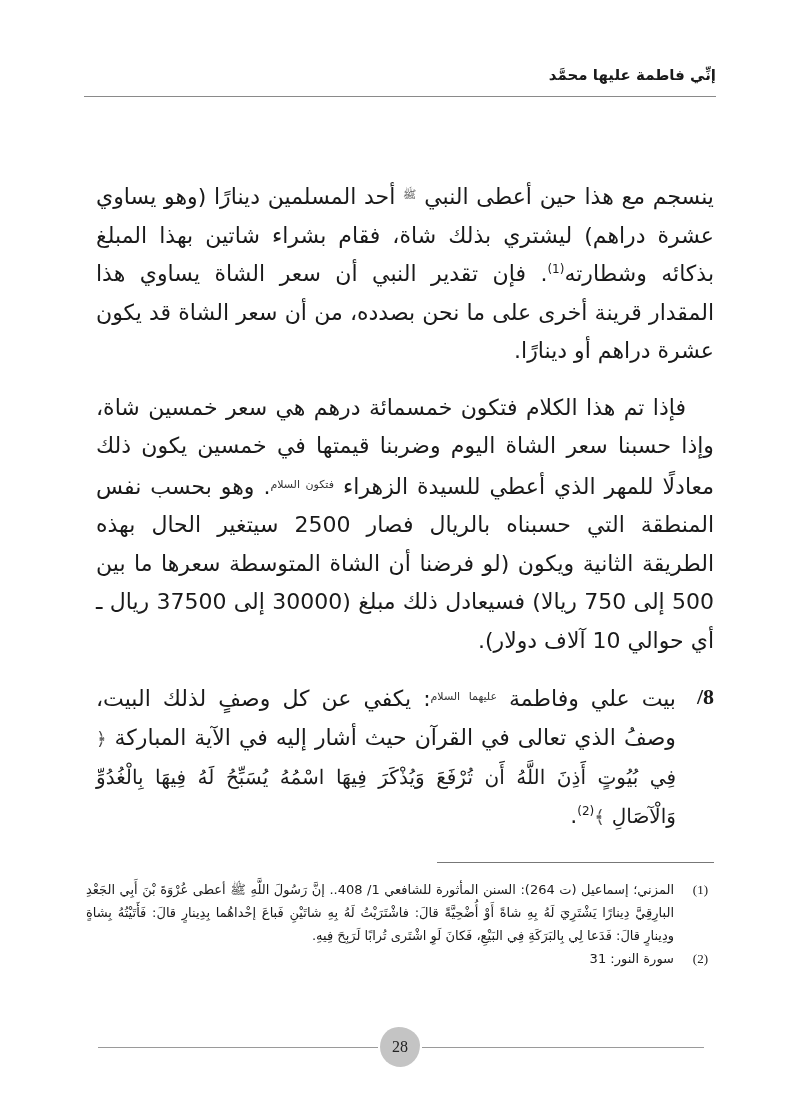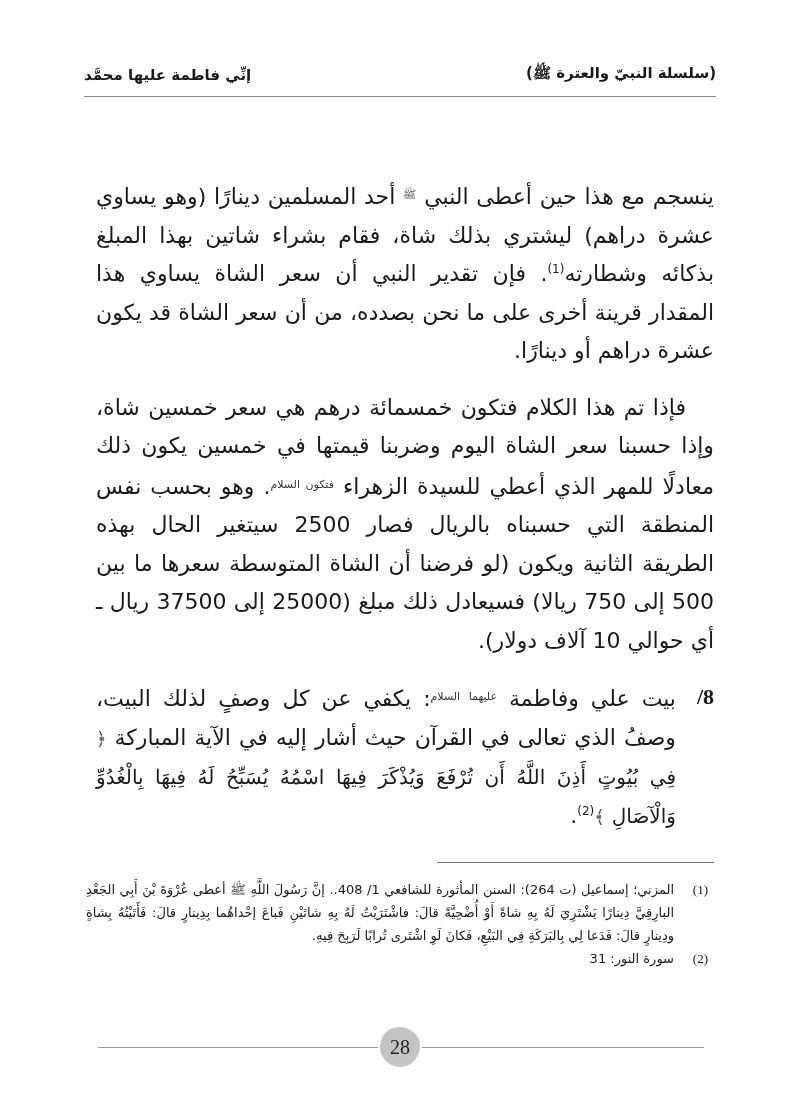--- a/index.html
+++ b/index.html
@@ -146,45 +146,44 @@
       left: 380px;
       top: 1027px;
       width: 40px;
       height: 40px;
       background: #c4c4c4;
       border-radius: 46% 54% 48% 52% / 50% 45% 55% 50%;
       display: flex;
       align-items: center;
       justify-content: center;
       font-family: "Liberation Serif", serif;
-      font-size: 20px;
+      font-size: 16px;
       color: #222;
     }
   </style>
 </head>
 <body>
 
 <div class="page">
 
   <div class="running-header">
-    <span>(سلسلة النبيّ والعترة ﷺ)</span>
     <span>إنِّي فاطمة عليها محمَّد</span>
   </div>
   <div class="header-rule"></div>
 
   <div class="body-text">
     <p class="para">
       <span>ينسجم مع هذا حين أعطى النبي</span>
       <span class="honorific">ﷺ</span>
       <span>أحد المسلمين دينارًا (وهو يساوي عشرة دراهم) ليشتري بذلك شاة، فقام بشراء شاتين بهذا المبلغ بذكائه وشطارته</span><span class="sup">(1)</span><span>. فإن تقدير النبي أن سعر الشاة يساوي هذا المقدار قرينة أخرى على ما نحن بصدده، من أن سعر الشاة قد يكون عشرة دراهم أو دينارًا.</span>
     </p>
 
     <p class="para indent">
       <span>فإذا تم هذا الكلام فتكون خمسمائة درهم هي سعر خمسين شاة، وإذا حسبنا سعر الشاة اليوم وضربنا قيمتها في خمسين يكون ذلك معادلًا للمهر الذي أعطي للسيدة الزهراء</span>
-      <span class="honorific">فتكون السلام</span><span>. وهو بحسب نفس المنطقة التي حسبناه بالريال فصار 2500 سيتغير الحال بهذه الطريقة الثانية ويكون (لو فرضنا أن الشاة المتوسطة سعرها ما بين 500 إلى 750 ريالا) فسيعادل ذلك مبلغ (25000 إلى 37500 ريال ـ أي حوالي 10 آلاف دولار).</span>
+      <span class="honorific">فتكون السلام</span><span>. وهو بحسب نفس المنطقة التي حسبناه بالريال فصار 2500 سيتغير الحال بهذه الطريقة الثانية ويكون (لو فرضنا أن الشاة المتوسطة سعرها ما بين 500 إلى 750 ريالا) فسيعادل ذلك مبلغ (30000 إلى 37500 ريال ـ أي حوالي 10 آلاف دولار).</span>
     </p>
 
     <p class="para numbered">
       <span class="num">8/</span>
       <span class="bold">بيت علي وفاطمة</span>
       <span class="honorific">عليهما السلام</span><span>: يكفي عن كل وصفٍ لذلك البيت، وصفُ الذي تعالى في القرآن حيث أشار إليه في الآية المباركة</span>
       <span class="orn">﴿</span>
       <span class="quran bold">فِي بُيُوتٍ أَذِنَ اللَّهُ أَن تُرْفَعَ وَيُذْكَرَ فِيهَا اسْمُهُ يُسَبِّحُ لَهُ فِيهَا بِالْغُدُوِّ وَالْآصَالِ</span>
       <span class="orn">﴾</span><span class="sup">(2)</span><span>.</span>
     </p>

